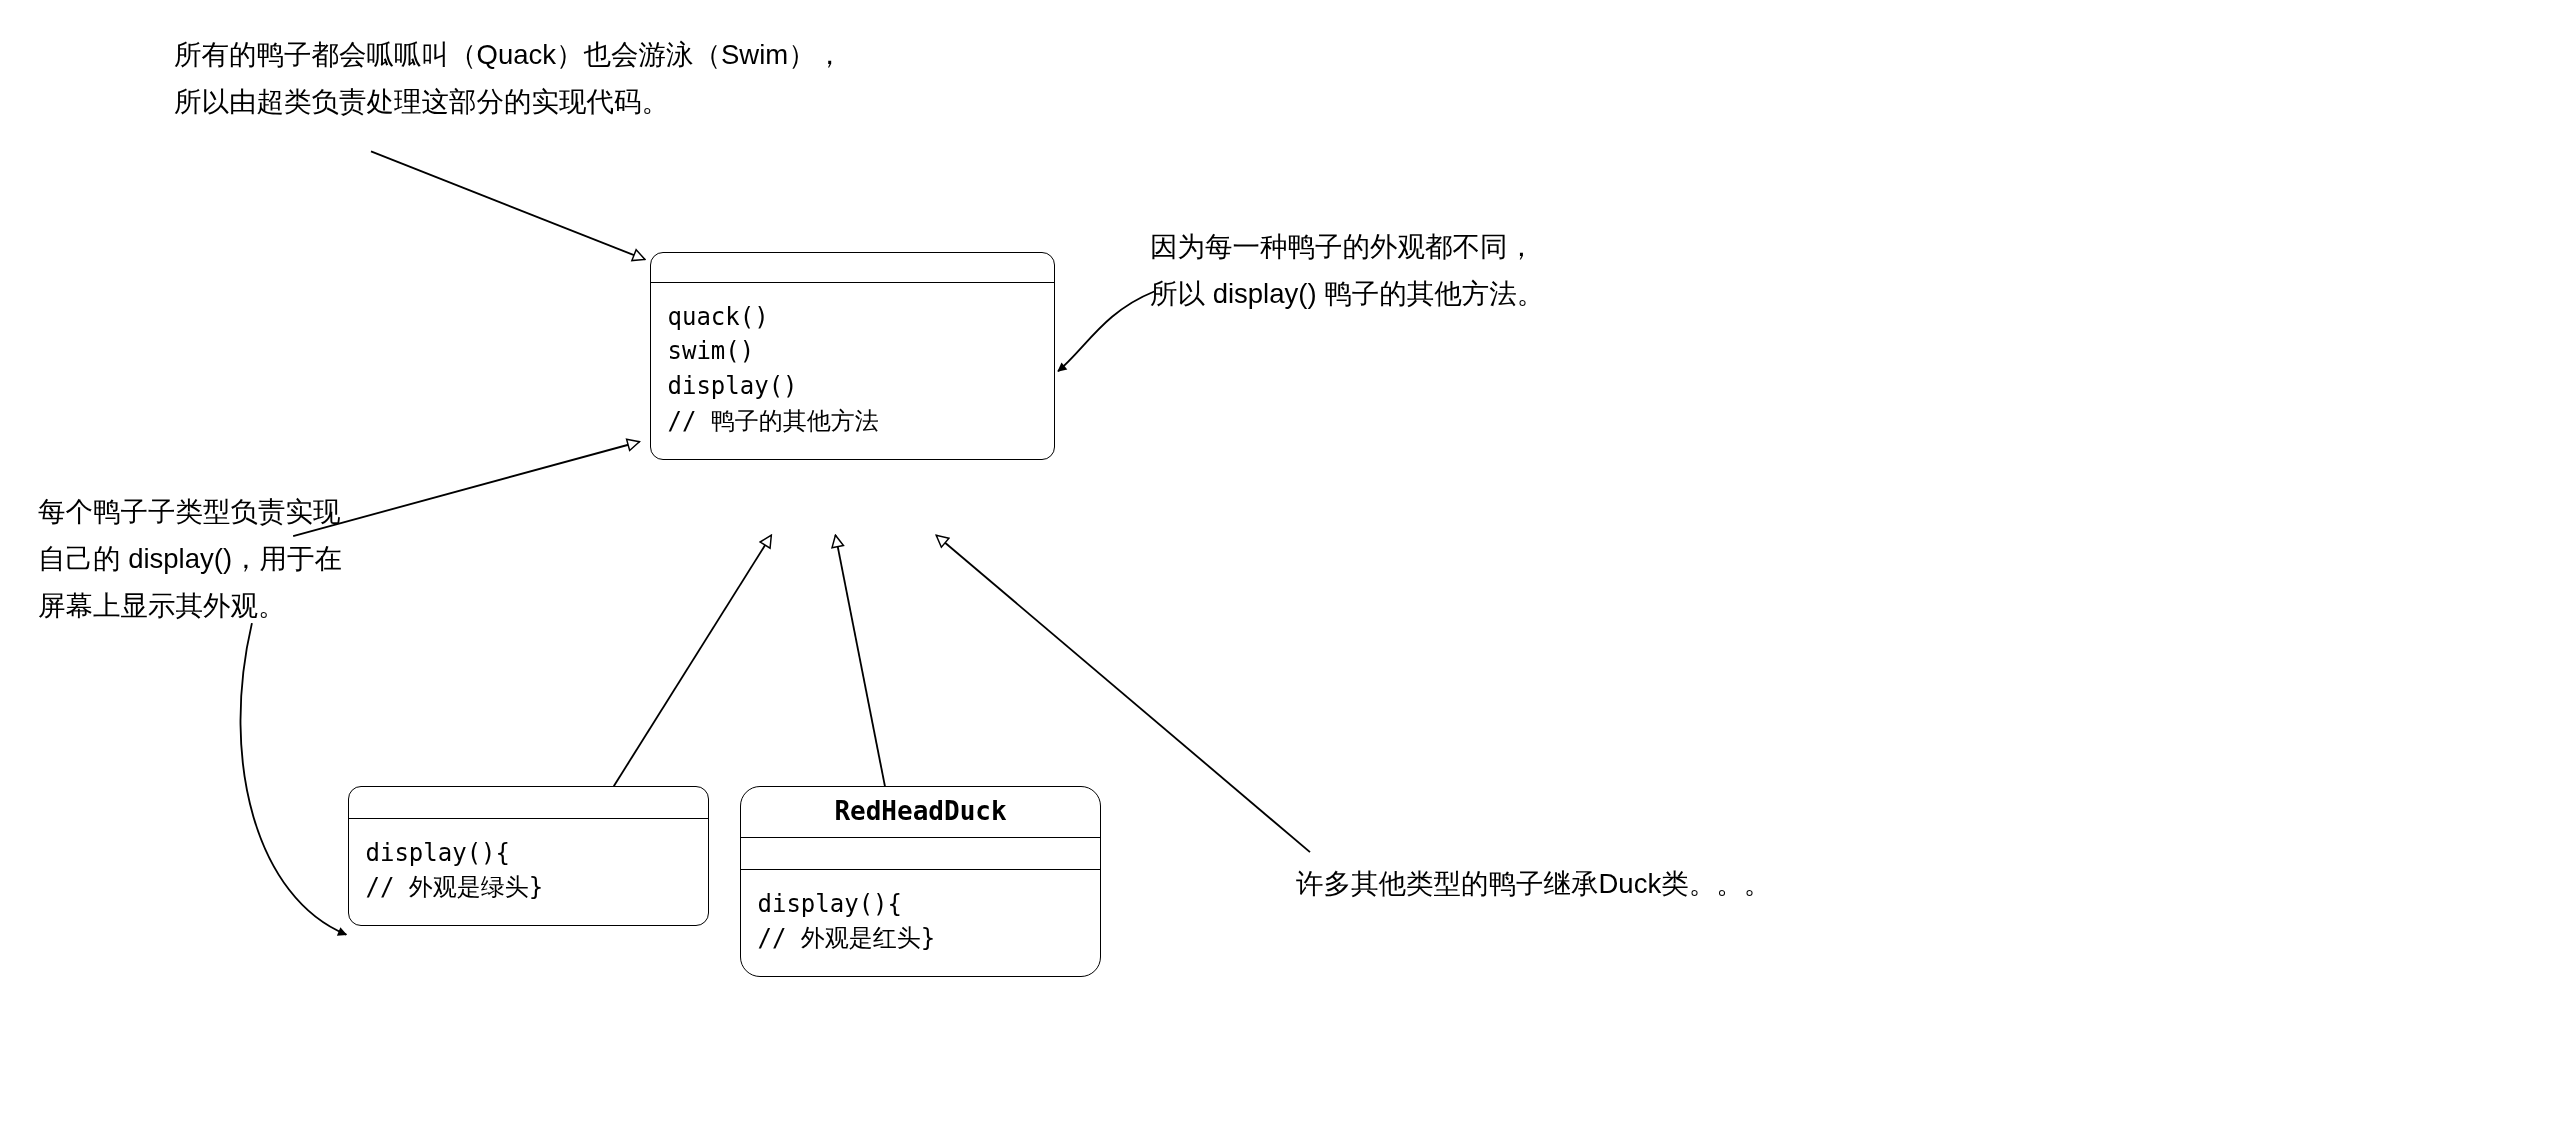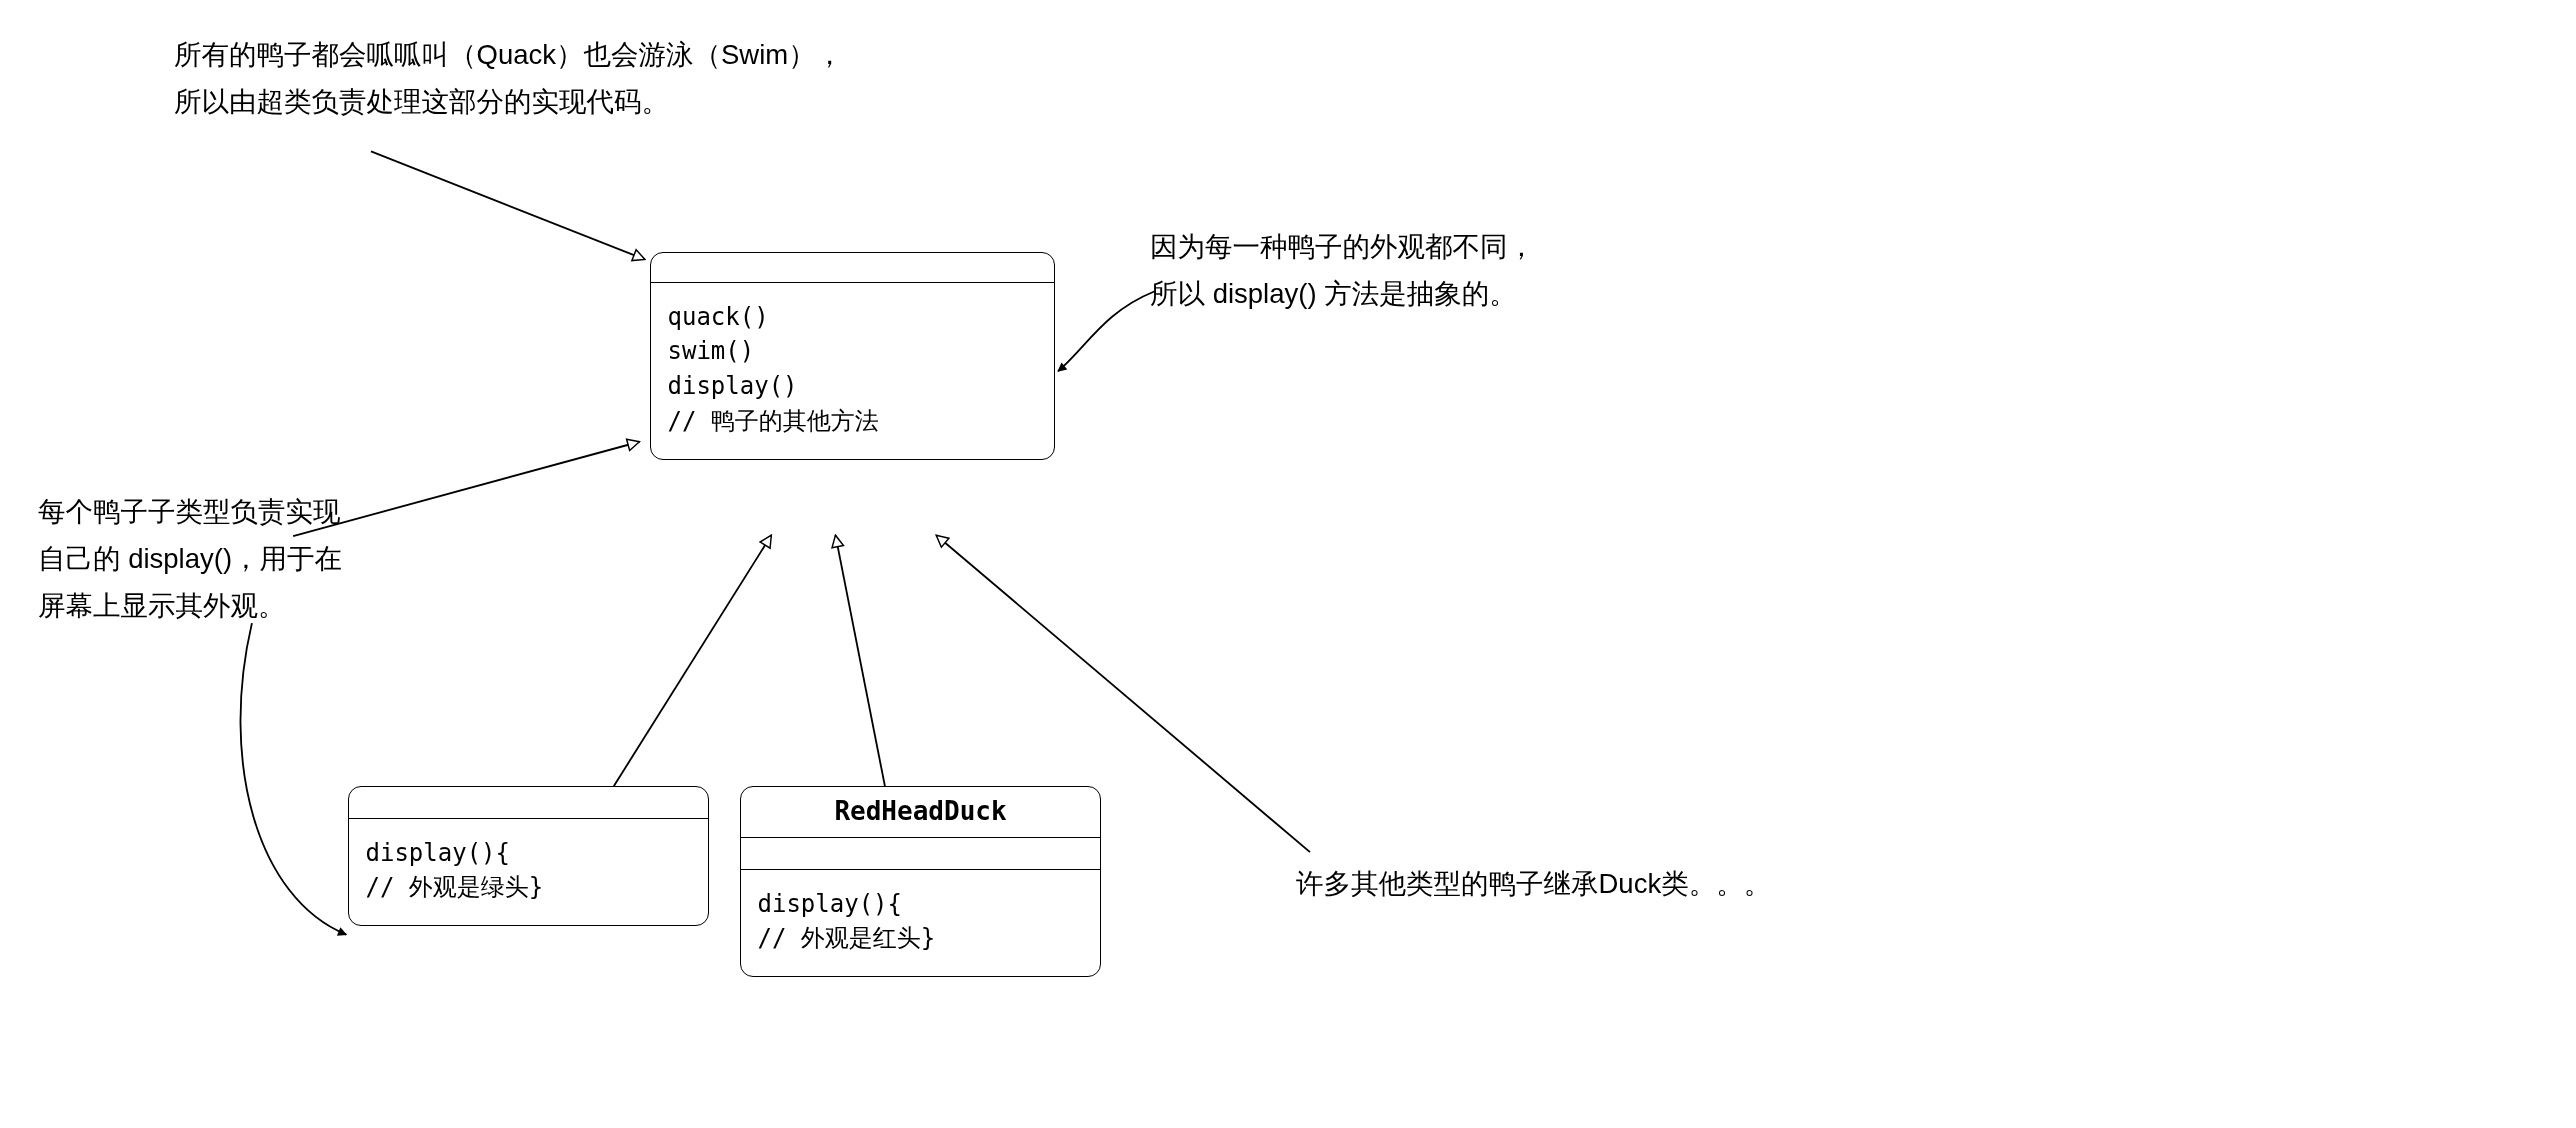--- a/index.html
+++ b/index.html
@@ -87,41 +87,41 @@
     <path d="M 670 858 L 842 584" stroke="#000" stroke-width="2" fill="none" marker-end="url(#tri)"></path>
 
     <path d="M 966 858 L 912 584" stroke="#000" stroke-width="2" fill="none" marker-end="url(#tri)"></path>
 
     <path d="M 1430 930 L 1022 584" stroke="#000" stroke-width="2" fill="none" marker-end="url(#tri)"></path>
   </svg>
 
   <div class="ann" style="left:174px; top:32px;">所有的鸭子都会呱呱叫（Quack）也会游泳（Swim），
 所以由超类负责处理这部分的实现代码。</div>
   <div class="ann" style="left:1150px; top:224px;">因为每一种鸭子的外观都不同，
-所以 display() 方法是抽象的。</div>
+所以 display() 鸭子的其他方法。</div>
   <div class="ann" style="left:38px; top:489px;">每个鸭子子类型负责实现
 自己的 display()，用于在
 屏幕上显示其外观。</div>
   <div class="ann" style="left:1296px; top:861px;">许多其他类型的鸭子继承Duck类。。。</div>
 
   <div class="class-box" style="left:650px; top:252px; width:403px;">
     <div class="cb-attrs"></div>
     <div class="cb-methods">quack()
 swim()
 display()
 // 鸭子的其他方法</div>
   </div>
 
   <div class="class-box cb-sub" style="left:348px; top:786px; width:359px;">
     <div class="cb-attrs"></div>
     <div class="cb-methods">display(){
 // 外观是绿头}</div>
   </div>
 
-  <div class="class-box cb-sub" style="left:740px; top:786px; width:359px;">
+  <div class="class-box cb-sub" style="left:740px; top:786px; width:359px;border-radius:20px;">
     <div class="cb-title">RedHeadDuck</div>
     <div class="cb-attrs"></div>
     <div class="cb-methods">display(){
 // 外观是红头}</div>
   </div>
 
 </div>
 
 
 </body></html>

